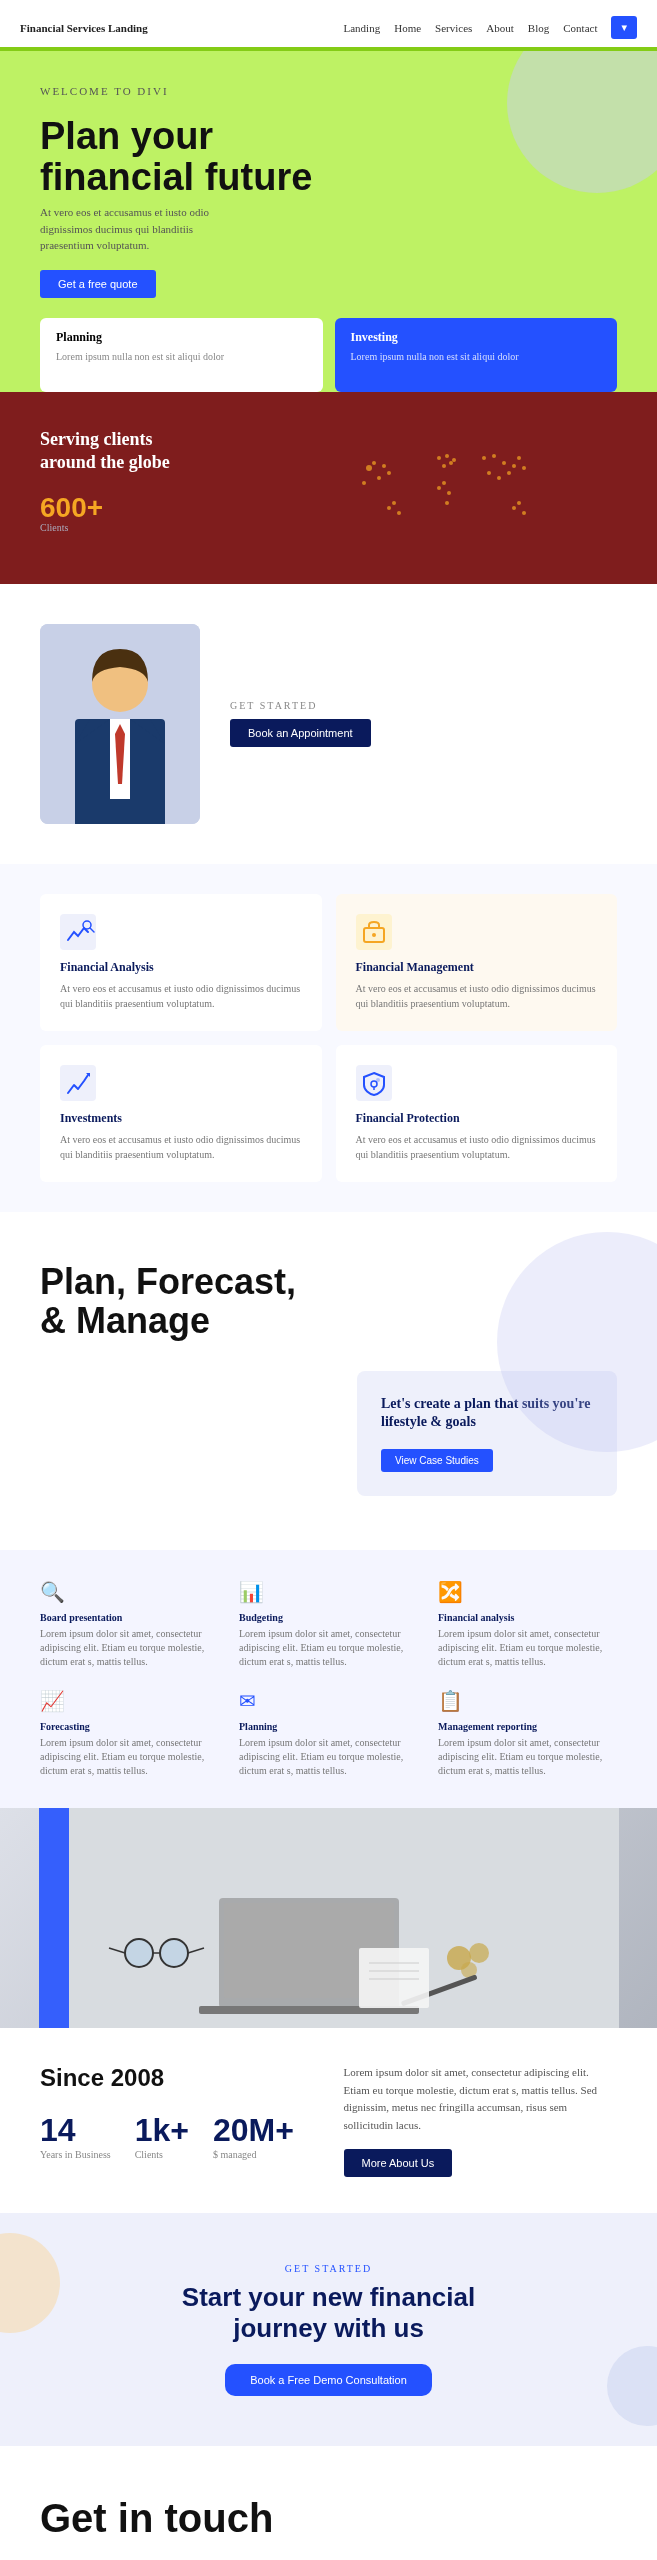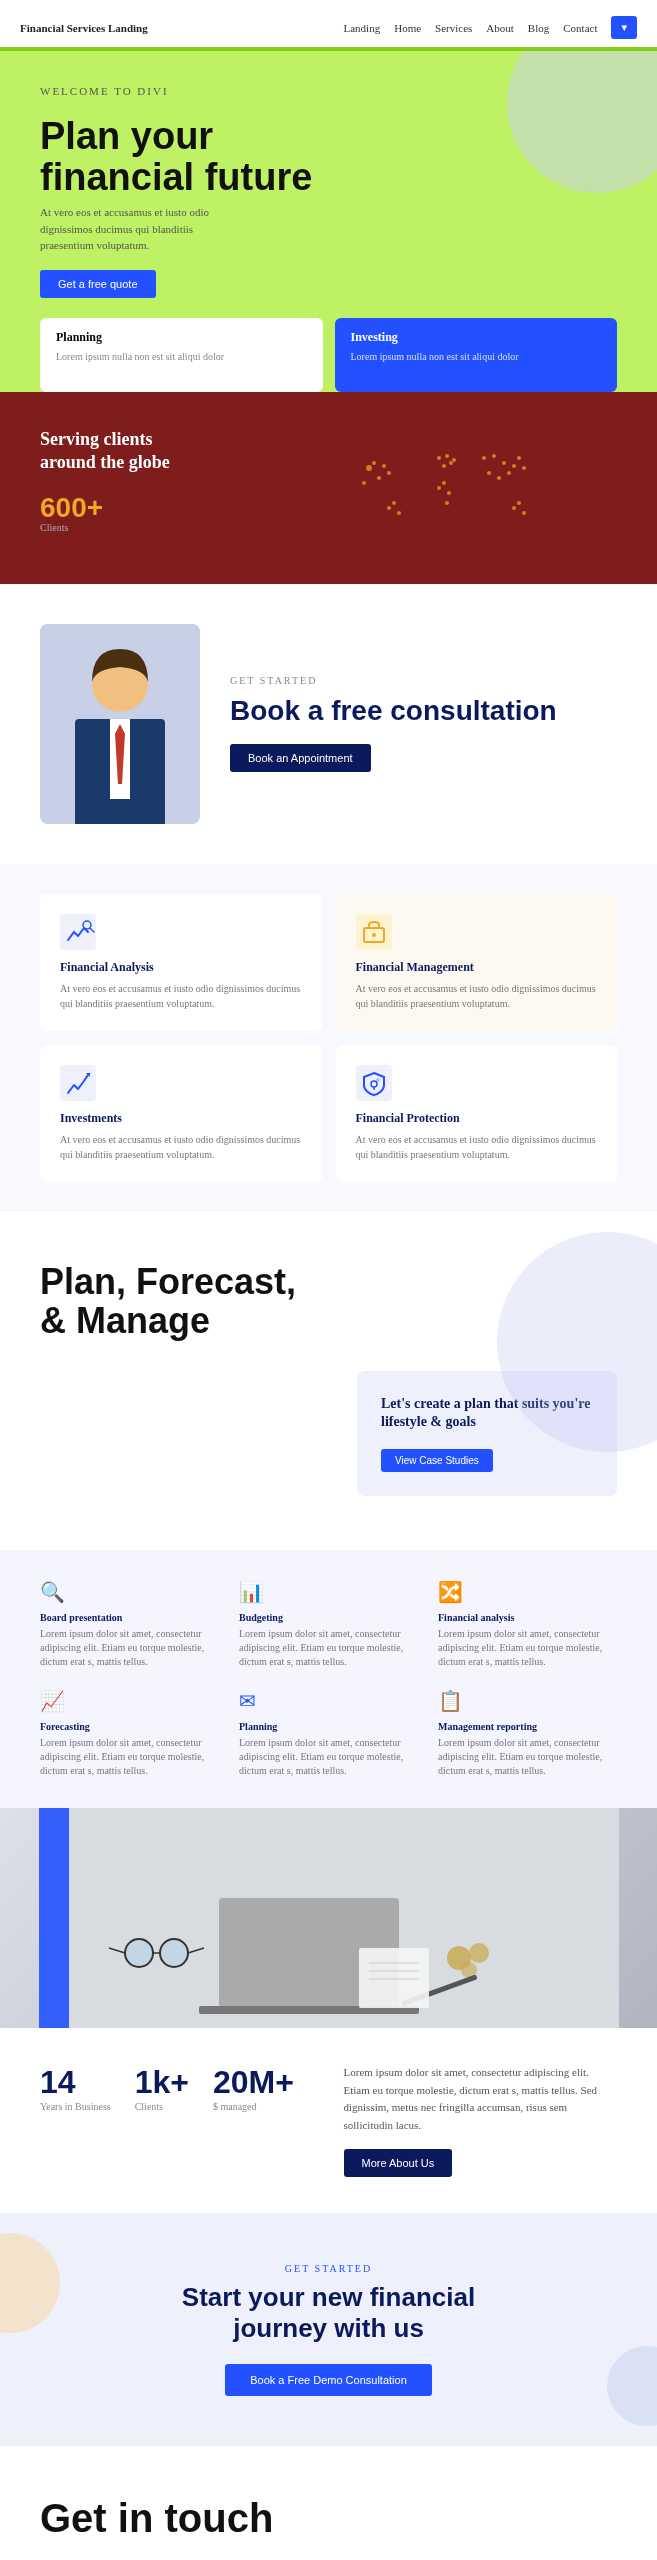--- a/index.html
+++ b/index.html
@@ -87,21 +87,21 @@
     .since-right { flex: 1; }
     .since-right p { font-size: 11px; color: #555; line-height: 1.6; margin-bottom: 14px; }
     .since-btn { background: #0a1a5c; color: #fff; padding: 8px 18px; border-radius: 3px; font-size: 11px; display: inline-block; cursor: pointer; border: none; }
 
     
     .cta-section { background: #eef0fb; padding: 50px 40px; text-align: center; position: relative; overflow: hidden; }
     .cta-circle1 { position: absolute; left: -40px; top: 20px; width: 100px; height: 100px; border-radius: 50%; background: rgba(255,200,100,0.3); }
     .cta-circle2 { position: absolute; right: -30px; bottom: 20px; width: 80px; height: 80px; border-radius: 50%; background: rgba(200,210,240,0.5); }
     .cta-section .section-label { color: #2451ff; }
     .cta-section h2 { font-family: sans-serif; font-size: 26px; font-weight: 800; color: #0a1a5c; line-height: 1.2; max-width: 340px; margin: 0 auto 20px; }
-    .cta-btn { background: #2451ff; color: #fff; padding: 10px 25px; border-radius: 3px; font-size: 11px; display: inline-block; cursor: pointer; border: none; }
+    .cta-btn { background: #2451ff; color: #fff; padding: 10px 25px; border-radius: 10px; font-size: 11px; display: inline-block; cursor: pointer; border: none; }
 
     
     .contact-section { padding: 50px 40px; background: #fff; }
     .contact-section h2 { font-family: sans-serif; font-size: 40px; font-weight: 800; color: #111; margin-bottom: 24px; }
   </style>
 </head>
 <body>
 
 <nav>
   <span style="font-size:11px;font-weight:700;color:#222;">Financial Services Landing</span>
@@ -205,21 +205,20 @@
       <polygon points="80,100 75,110 78,160 82,160 85,110" fill="#c0392b"></polygon>
 
       <polygon points="70,95 35,120 50,95" fill="#1a3a6b"></polygon>
       <polygon points="90,95 125,120 110,95" fill="#1a3a6b"></polygon>
 
       <path d="M52,58 Q52,25 80,25 Q108,25 108,58 Q105,45 80,43 Q55,45 52,58Z" fill="#4a3010"></path>
     </svg>
   </div>
   <div class="consult-text">
     <p class="section-label">GET STARTED</p>
-    <h2>Book a free consultation</h2>
     <button class="consult-btn">Book an Appointment</button>
   </div>
 </section>
 
 <section class="services">
   <div class="services-grid">
 
     <div class="service-card">
       <div class="service-icon">
         <svg viewBox="0 0 36 36" fill="none" xmlns="http://www.w3.org/2000/svg">
@@ -355,20 +354,21 @@
       <line x1="330" y1="163" x2="380" y2="163" stroke="#ccc" stroke-width="1"></line>
       <line x1="330" y1="171" x2="380" y2="171" stroke="#ccc" stroke-width="1"></line>
 
       <rect x="0" y="0" width="30" height="220" fill="#2451ff" opacity="0.9"></rect>
     </svg>
   </div>
 </section>
 
 <section class="since-section">
   <div class="since-left">
+    <h3>Since 2008</h3>
     <div class="since-nums">
       <div class="since-num">
         <div class="num">14</div>
         <div class="lbl">Years in Business</div>
       </div>
       <div class="since-num">
         <div class="num">1k+</div>
         <div class="lbl">Clients</div>
       </div>
       <div class="since-num">

